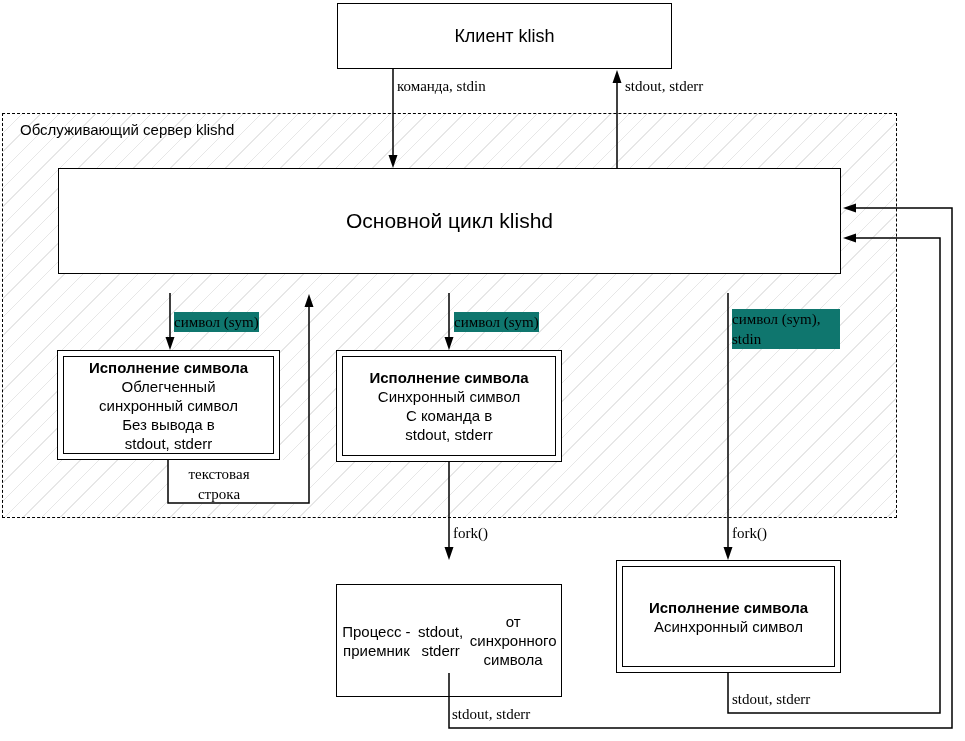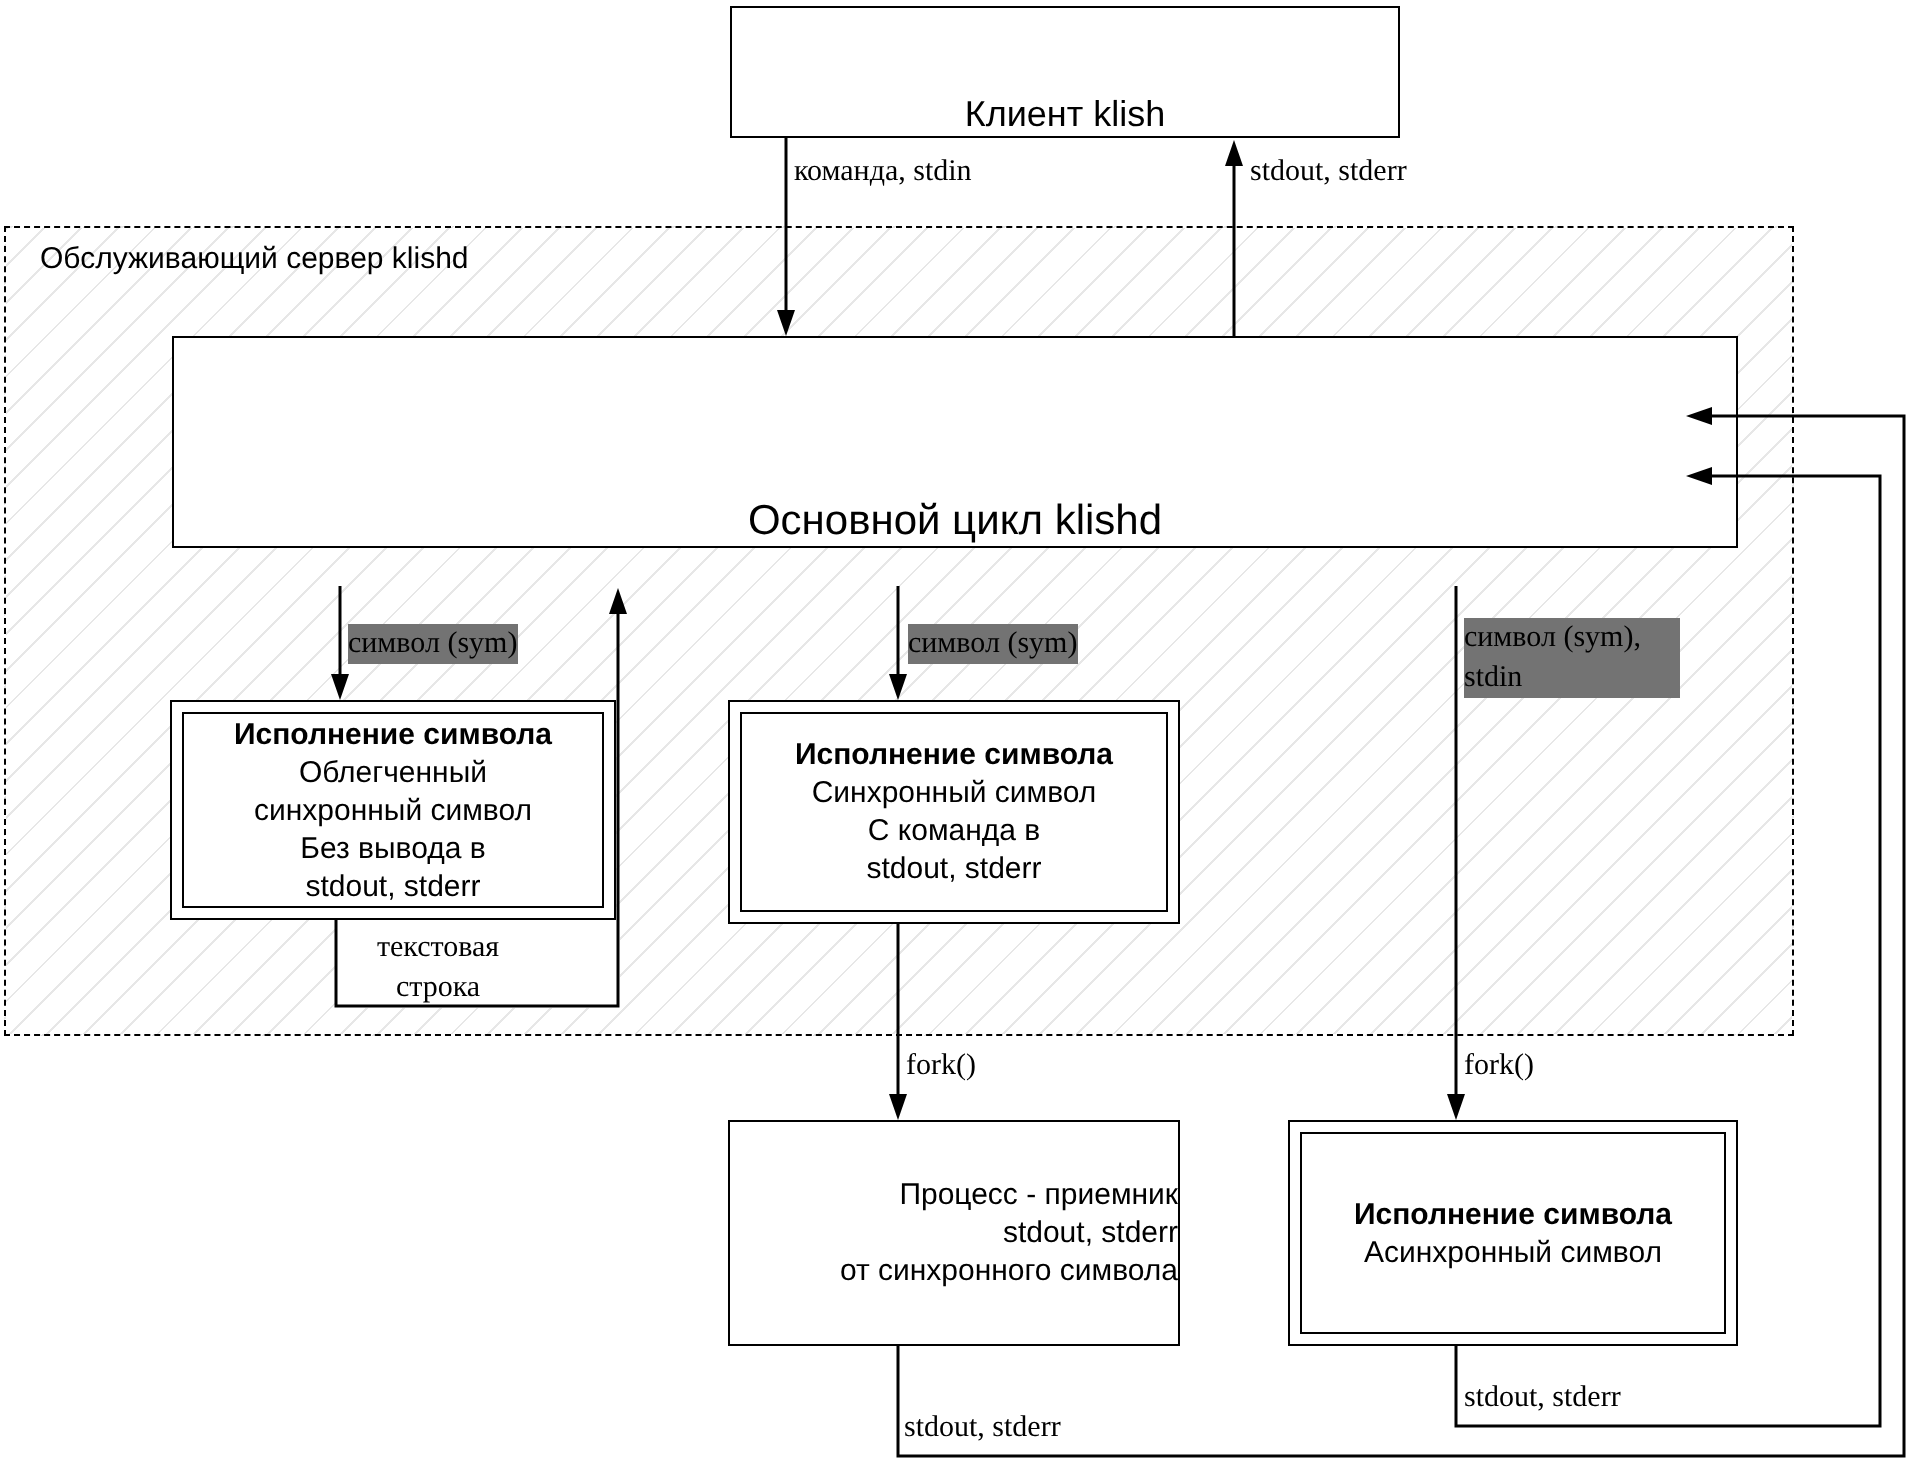--- a/index.html
+++ b/index.html
@@ -36,55 +36,54 @@
     font-size: 15px;
     z-index: 4;
   }
   
   .node {
     position: absolute;
     box-sizing: border-box;
     background: #ffffff;
     border: 1.5px solid #000000;
     display: flex;
-    align-items: flex-end;
+    align-items: center;
     justify-content: center;
     text-align: center;
     z-index: 2;
-    margin-left: 28px;
   }
   .node .inner {
     box-sizing: border-box;
     border: 1.5px solid #000000;
     position: absolute;
     left: 5px; top: 5px; right: 5px; bottom: 5px;
     display: flex;
     flex-direction: column;
     align-items: center;
     justify-content: center;
     text-align: center;
   }
   .client-box   { left: 337px; top: 3px;   width: 335px; height: 66px;  font-size: 18px; }
   .main-box     { left: 58px;  top: 168px; width: 783px; height: 106px; font-size: 21px; }
   .leftsym-box  { left: 57px;  top: 350px; width: 223px; height: 110px; }
   .midsym-box   { left: 336px; top: 350px; width: 226px; height: 112px; }
-  .process-box  { left: 336px; top: 560px; width: 226px; height: 113px; font-size: 15px; line-height: 21px; flex-direction: column; }
+  .process-box  { left: 336px; top: 584px; width: 226px; height: 113px; font-size: 15px; line-height: 21px; flex-direction: row; }
   .async-box    { left: 616px; top: 560px; width: 225px; height: 113px; }
   .node-title   { font-weight: bold; font-size: 15px; line-height: 19px; }
   .node-line    { font-size: 15px; line-height: 19px; }
   
   .edge-label {
     position: absolute;
     font-size: 15px;
     line-height: 20px;
     white-space: nowrap;
     z-index: 4;
     font-family: Liberation Serif, serif;
   }
-  .edge-label.bg { background: #737373; }
+  .edge-label.bg { background: #0f766e; }
   .edge-label.wrap { white-space: normal; }
   .lbl-command        { left: 397px; top: 76px; }
   .lbl-stdout-top     { left: 625px; top: 76px; }
   .lbl-sym-left       { left: 174px; top: 312px; }
   .lbl-sym-mid        { left: 454px; top: 312px; }
   .lbl-sym-right      { left: 732px; top: 309px; width: 108px; }
   .lbl-text-string    { left: 172px; top: 464px; width: 94px; text-align: center; }
   .lbl-fork-mid       { left: 453px; top: 523px; }
   .lbl-fork-right     { left: 732px; top: 523px; }
   .lbl-stdout-async   { left: 732px; top: 689px; }

